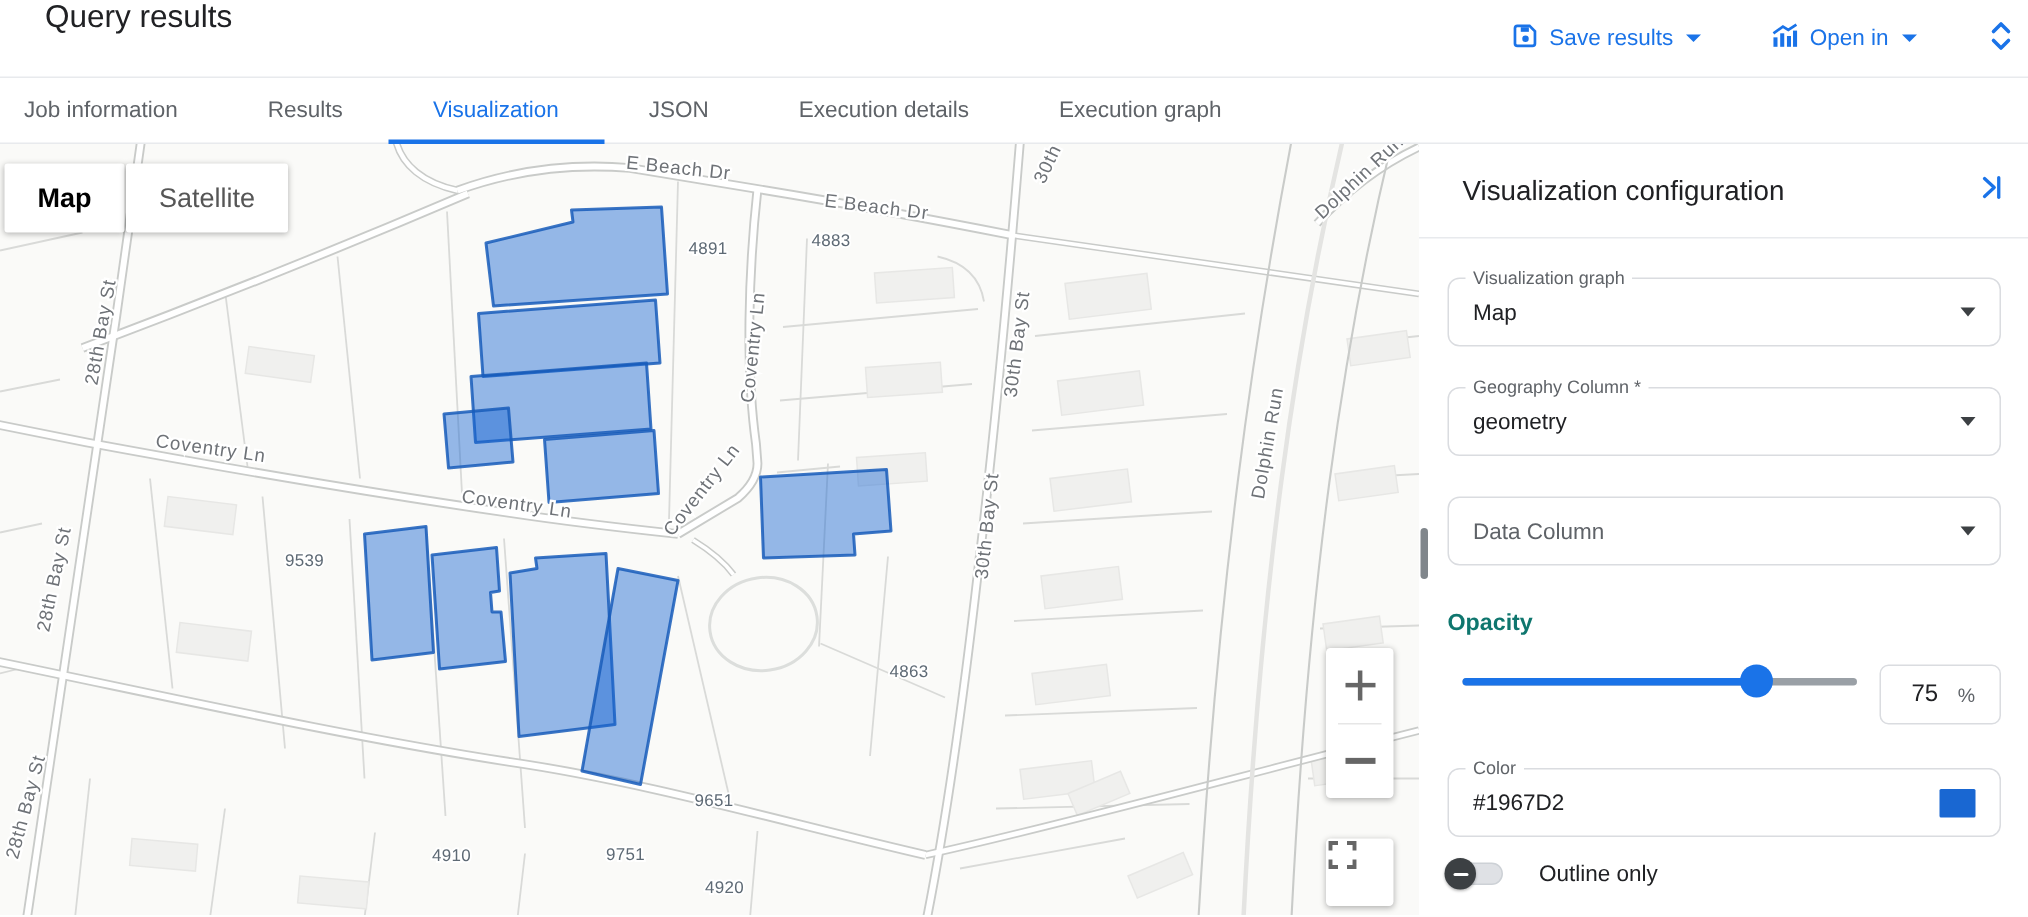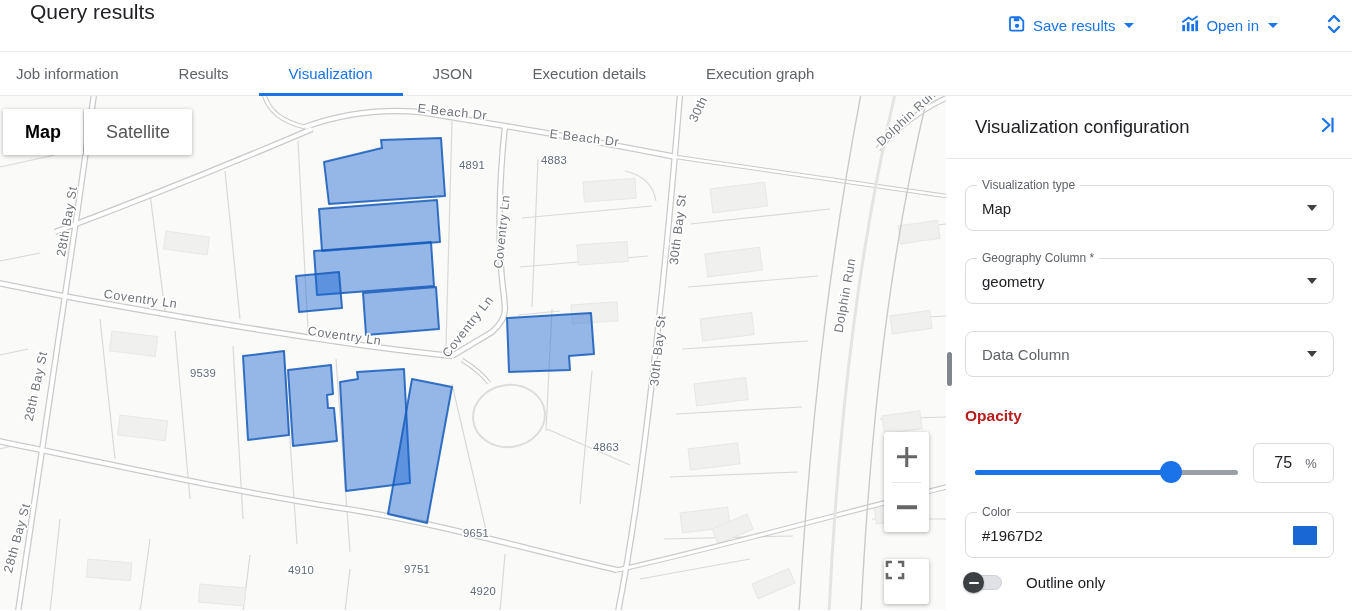--- a/index.html
+++ b/index.html
@@ -73,23 +73,23 @@
   .field-label { position:absolute; top:-8px; left:11px; background:#fff; padding:0 5px;
     font-size:12px; color:#5f6368; white-space:nowrap; }
   .field-value { font-size:15px; color:#202124; }
   .field-value.muted { color:#5f6368; }
   .caret-gray { width:0; height:0; border-left:5.5px solid transparent;
     border-right:5.5px solid transparent; border-top:6px solid #3c4043; margin-left:auto; }
   .field input { border:none; outline:none; font-size:15px; color:#202124;
     font-family:"Liberation Sans", sans-serif; width:150px; background:transparent; }
   .color-swatch { margin-left:auto; width:24px; height:19px; border-radius:1px; }
 
-  .section-label { font-size:15.5px; font-weight:700; color:#b91c1c; margin:1px 0 18px; }
-
-  .slider-row { display:flex; align-items:flex-end; margin-bottom:29px; }
+  .section-label { font-size:15.5px; font-weight:700; color:#0f766e; margin:1px 0 18px; }
+
+  .slider-row { display:flex; align-items:flex-start; margin-bottom:29px; }
   .slider { position:relative; width:263px; height:22px; margin-left:10px; cursor:pointer; }
   .slider-track { position:absolute; top:9px; left:0; right:0; height:4.5px;
     border-radius:3px; background:#9aa0a6; }
   .slider-fill { position:absolute; top:9px; left:0; width:74.5%; height:4.5px;
     border-radius:3px; background:#1a73e8; }
   .slider-thumb { position:absolute; top:0; left:74.5%; width:22px; height:22px;
     margin-left:-11px; border-radius:50%; background:#1a73e8; }
   .pct-box { margin-left:15px; width:81px; height:40px; border:1px solid #dadce0;
     border-radius:6px; display:flex; align-items:center; justify-content:center; gap:9px; }
   .pct-box input { width:26px; border:none; outline:none; font-size:16px; color:#202124;
@@ -350,21 +350,21 @@
         <svg width="22" height="22" viewBox="0 0 22 22">
           <path d="M7 5 L13.5 11 L7 17" fill="none" stroke="#1a73e8" stroke-width="2.2" stroke-linecap="round" stroke-linejoin="round"></path>
           <line x1="16.5" y1="4.5" x2="16.5" y2="17.5" stroke="#1a73e8" stroke-width="2.2" stroke-linecap="round"></line>
         </svg>
       </div>
     </div>
 
     <div class="panel-body">
 
       <div class="field">
-        <span class="field-label">Visualization type</span>
+        <span class="field-label">Visualization graph</span>
         <span class="field-value">Map</span>
         <span class="caret-gray"></span>
       </div>
 
       <div class="field">
         <span class="field-label">Geography Column *</span>
         <span class="field-value">geometry</span>
         <span class="caret-gray"></span>
       </div>
 

